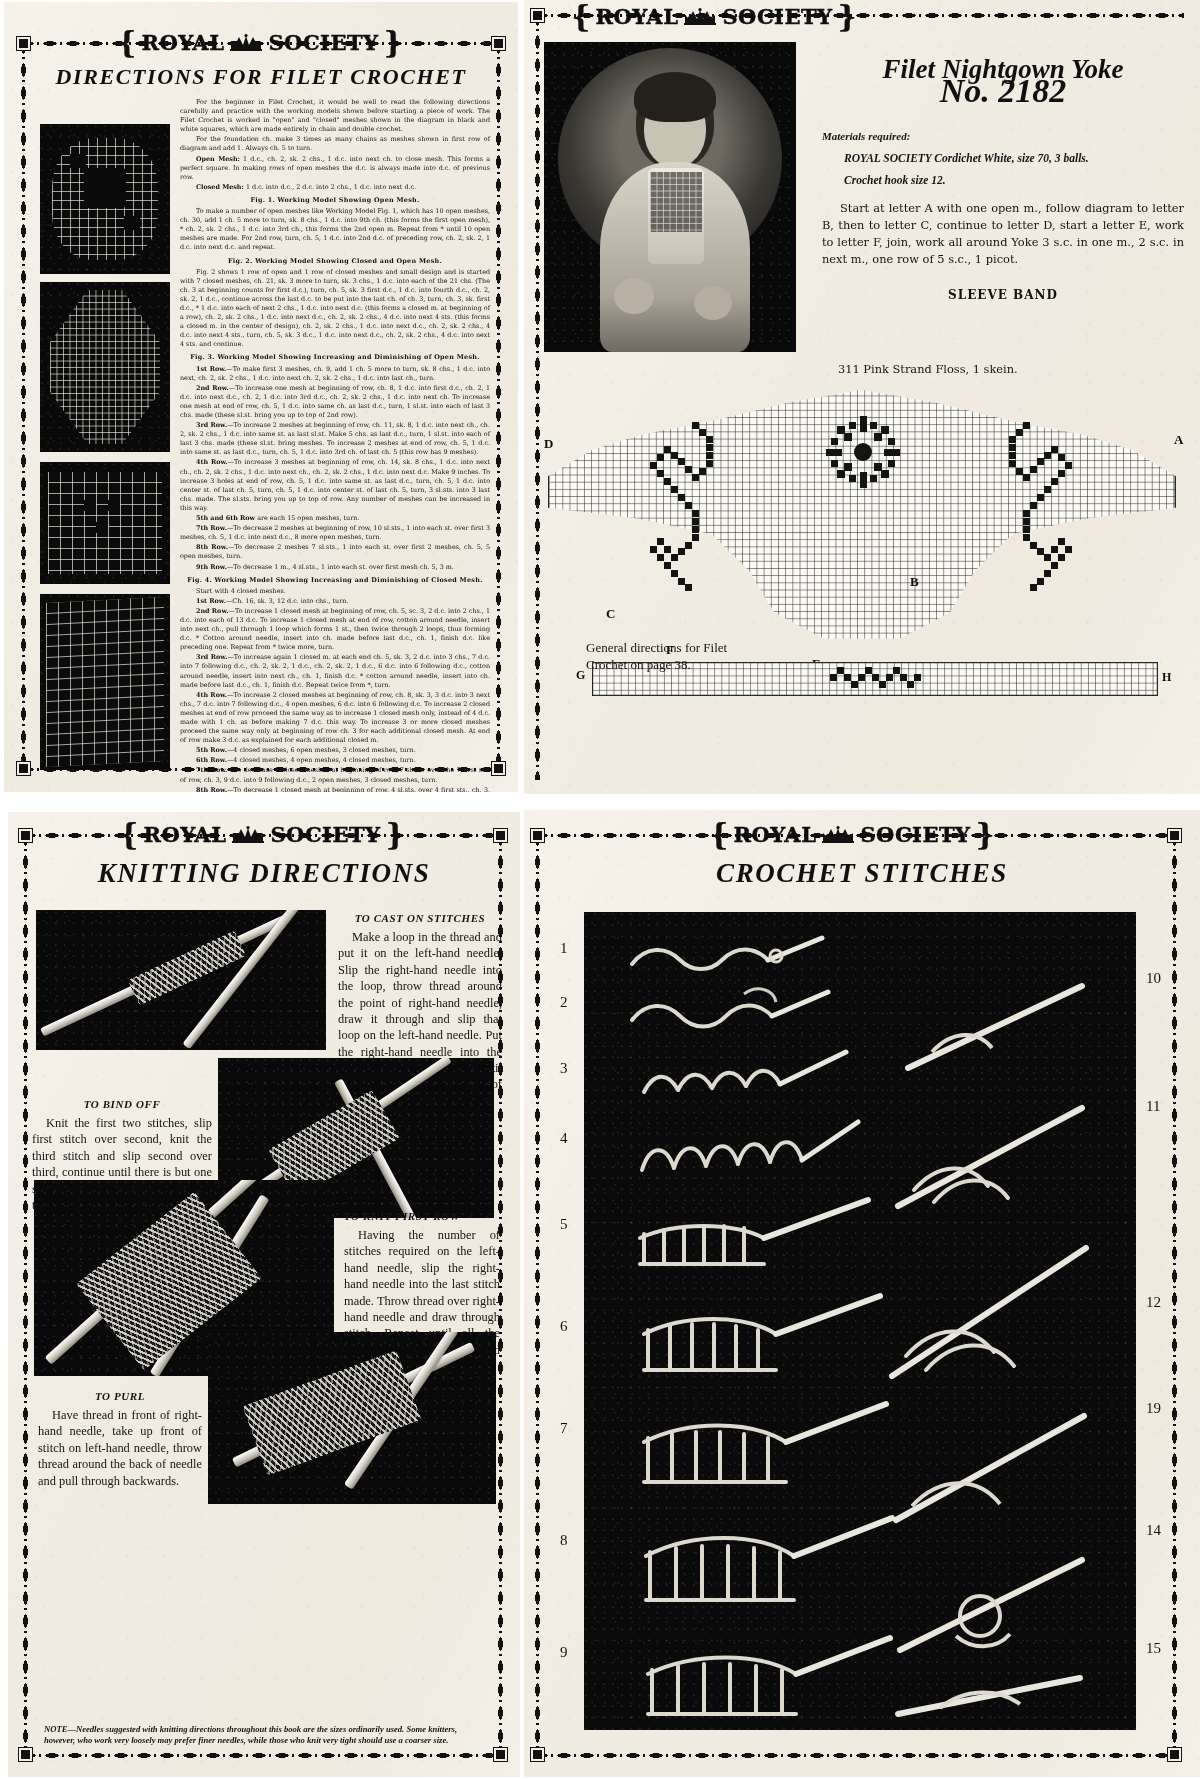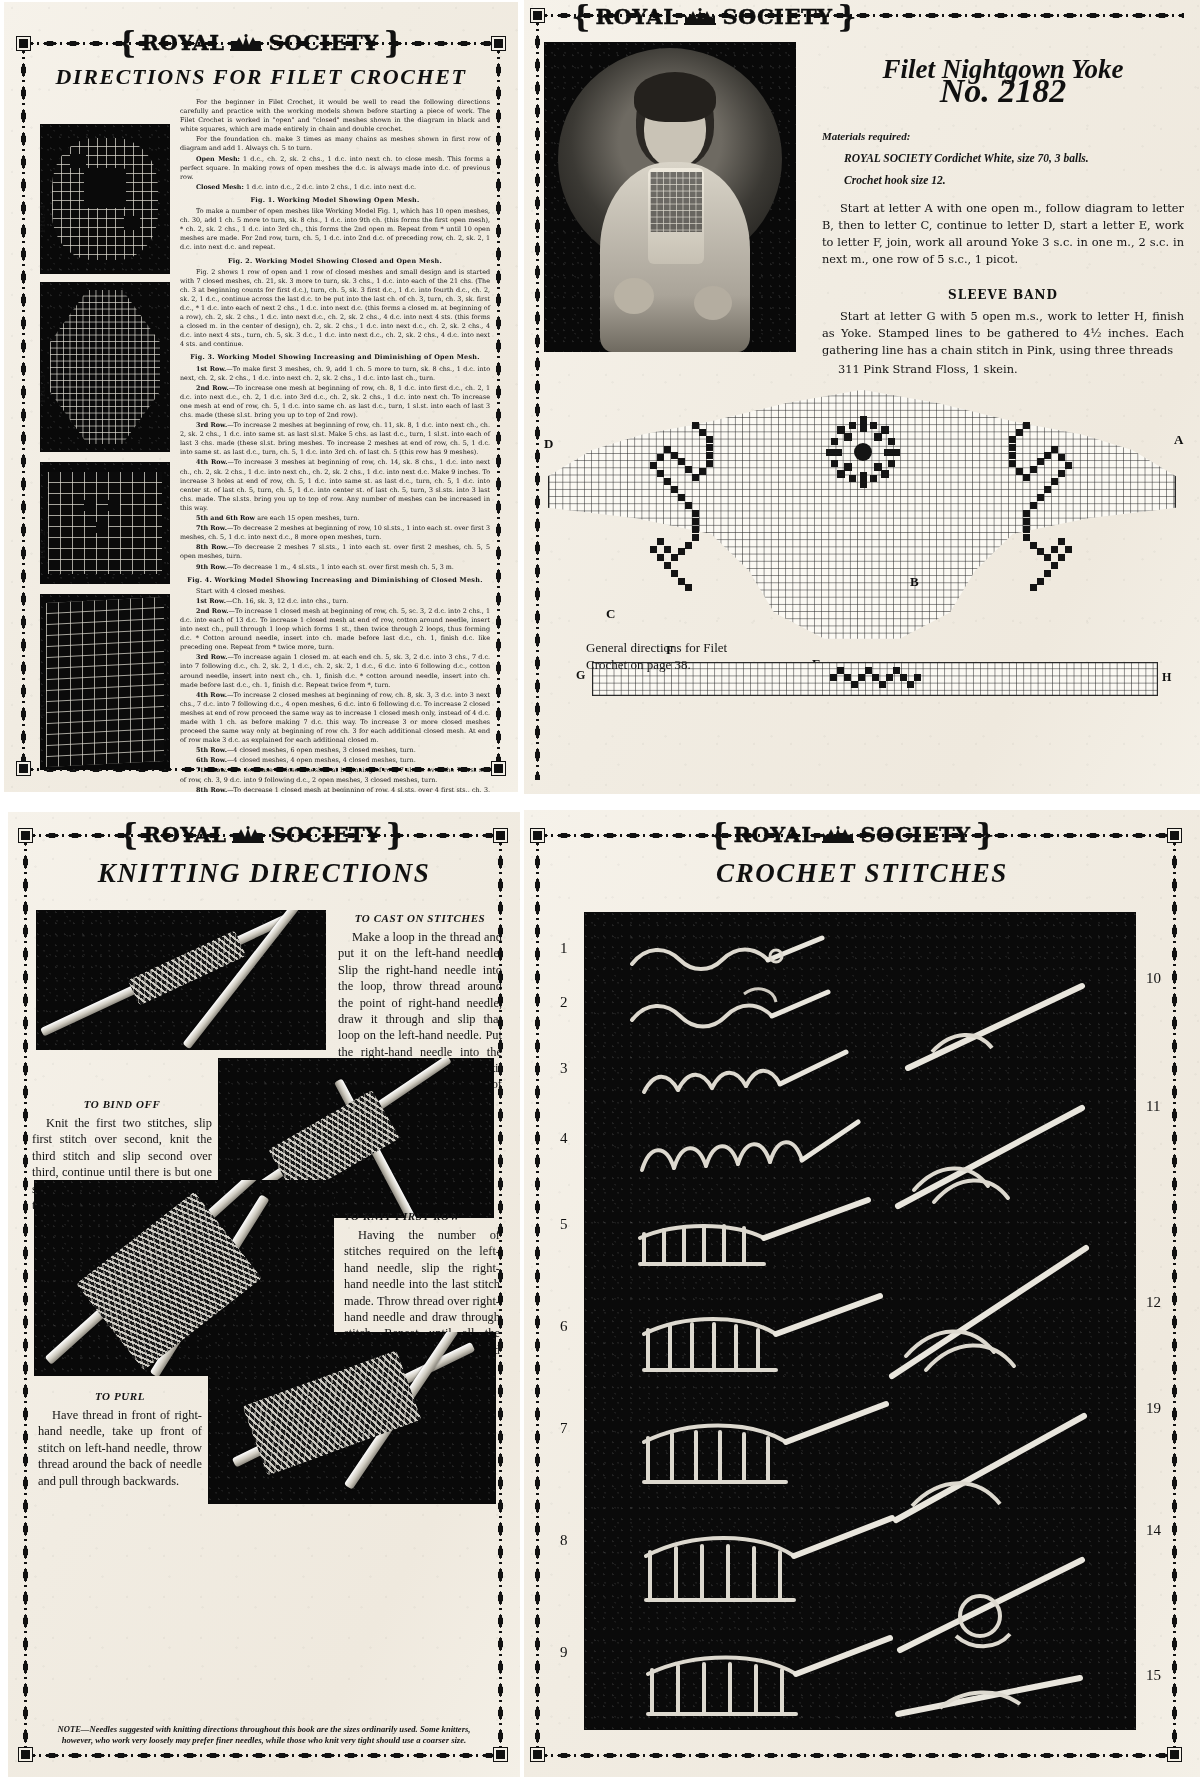--- a/index.html
+++ b/index.html
@@ -360,21 +360,20 @@
     <div class="pg-title" style="position:absolute;left:290px;top:54px;width:378px;font-size:27px;letter-spacing:0;">Filet Nightgown Yoke</div>
     <div class="pg-title" style="position:absolute;left:290px;top:72px;width:378px;font-size:34px;letter-spacing:0;">No. 2182</div>
 
     <div style="position:absolute;left:298px;top:130px;width:360px;font-family:'Liberation Serif',serif;font-style:italic;font-weight:700;font-size:11px;color:#161616;">Materials required:</div>
     <div style="position:absolute;left:320px;top:152px;width:350px;font-family:'Liberation Serif',serif;font-style:italic;font-weight:700;font-size:11.5px;color:#151515;">ROYAL SOCIETY Cordichet White, size 70, 3 balls.</div>
     <div style="position:absolute;left:320px;top:174px;width:350px;font-family:'Liberation Serif',serif;font-style:italic;font-weight:700;font-size:11.5px;color:#151515;">Crochet hook size 12.</div>
 
     <div style="position:absolute;left:298px;top:200px;width:362px;font-family:'DejaVu Serif',serif;font-size:11.4px;line-height:1.48;color:#131313;text-align:justify;text-indent:18px;">Start at letter A with one open m., follow diagram to letter B, then to letter C, continue to letter D, start a letter E, work to letter F, join, work all around Yoke 3 s.c. in one m., 2 s.c. in next m., one row of 5 s.c., 1 picot.</div>
 
     <div style="position:absolute;left:298px;top:288px;width:362px;text-align:center;font-family:'DejaVu Serif',serif;font-weight:700;font-size:12px;letter-spacing:1px;color:#111;">SLEEVE BAND</div>
-    <div style="position:absolute;left:298px;top:308px;width:362px;font-family:'DejaVu Serif',serif;font-size:11.4px;line-height:1.48;color:#131313;text-align:justify;text-indent:18px;">Start at letter G with 5 open m.s., work to letter H, finish as Yoke. Stamped lines to be gathered to 4½ inches. Each gathering line has a chain stitch in Pink, using three threads</div>
     <div style="position:absolute;left:314px;top:362px;width:346px;font-family:'DejaVu Serif',serif;font-size:11.4px;color:#131313;">311 Pink Strand Floss, 1 skein.</div>
 
     <div class="chart-wrap" style="left:14px;top:374px;width:648px;height:330px;">
 
       <div style="position:absolute;left:10px;top:8px;width:628px;height:262px;background:#fbf9f3;
                   clip-path:polygon(0% 36%, 7% 26%, 15% 20%, 26% 15%, 38% 8%, 50% 3%, 62% 8%, 74% 15%, 85% 20%, 93% 26%, 100% 36%, 100% 48%, 86% 52%, 74% 58%, 68% 72%, 64% 88%, 56% 98%, 44% 98%, 36% 88%, 32% 72%, 26% 58%, 14% 52%, 0% 48%);
                   box-shadow:inset 0 0 0 1.4px #2a2a2a;">
         <div class="chart-grid" style="background-size:7.2px 7.2px, 7.2px 7.2px;"></div>
       </div>
 
@@ -595,21 +594,21 @@
       <div class="needle" style="left:26px;top:126px;width:266px;height:10px;transform:rotate(-26deg);"></div>
       <div class="needle" style="left:140px;top:150px;width:190px;height:10px;transform:rotate(-56deg);"></div>
       <div class="knitfab" style="left:42px;top:44px;width:164px;height:74px;transform:rotate(-20deg);"></div>
     </div>
 
     <div style="position:absolute;left:30px;top:578px;width:164px;">
       <div style="text-align:center;font-family:'Liberation Serif',serif;font-style:italic;font-weight:700;font-size:11px;letter-spacing:.6px;color:#141414;">TO PURL</div>
       <div style="margin-top:5px;font-family:'Liberation Serif',serif;font-size:12.4px;line-height:1.32;color:#141414;text-align:justify;text-indent:14px;">Have thread in front of right-hand needle, take up front of stitch on left-hand needle, throw thread around the back of needle and pull through backwards.</div>
     </div>
 
-    <div class="note-line" style="left:36px;top:912px;width:440px;font-size:8.6px;text-align:center;">NOTE—Needles suggested with knitting directions throughout this book are the sizes ordinarily used. Some knitters, however, who work very loosely may prefer finer needles, while those who knit very tight should use a coarser size.</div>
+    <div class="note-line" style="left:36px;top:912px;width:440px;font-size:8.6px;">NOTE—Needles suggested with knitting directions throughout this book are the sizes ordinarily used. Some knitters, however, who work very loosely may prefer finer needles, while those who knit very tight should use a coarser size.</div>
   </div>
 
   <div class="page br">
     <div class="paper-tex"></div>
 
     <div class="rope rope-h" style="left:8px;top:20px;width:648px;"></div>
     <div class="rope rope-h" style="left:8px;top:940px;width:648px;"></div>
     <div class="rope rope-v" style="left:8px;top:20px;height:922px;"></div>
     <div class="rope rope-v" style="left:645px;top:20px;height:922px;"></div>
     <div class="corner-blk" style="left:7px;top:19px;"></div>
@@ -804,16 +803,16 @@
     <div class="stitchnum" style="left:36px;top:508px;">6</div>
     <div class="stitchnum" style="left:36px;top:610px;">7</div>
     <div class="stitchnum" style="left:36px;top:722px;">8</div>
     <div class="stitchnum" style="left:36px;top:834px;">9</div>
 
     <div class="stitchnum" style="left:622px;top:160px;">10</div>
     <div class="stitchnum" style="left:622px;top:288px;">11</div>
     <div class="stitchnum" style="left:622px;top:484px;">12</div>
     <div class="stitchnum" style="left:622px;top:590px;">19</div>
     <div class="stitchnum" style="left:622px;top:712px;">14</div>
-    <div class="stitchnum" style="left:622px;top:830px;margin-top:27px;">15</div>
+    <div class="stitchnum" style="left:622px;top:830px;">15</div>
   </div>
 
 </div>
 
 </body></html>

